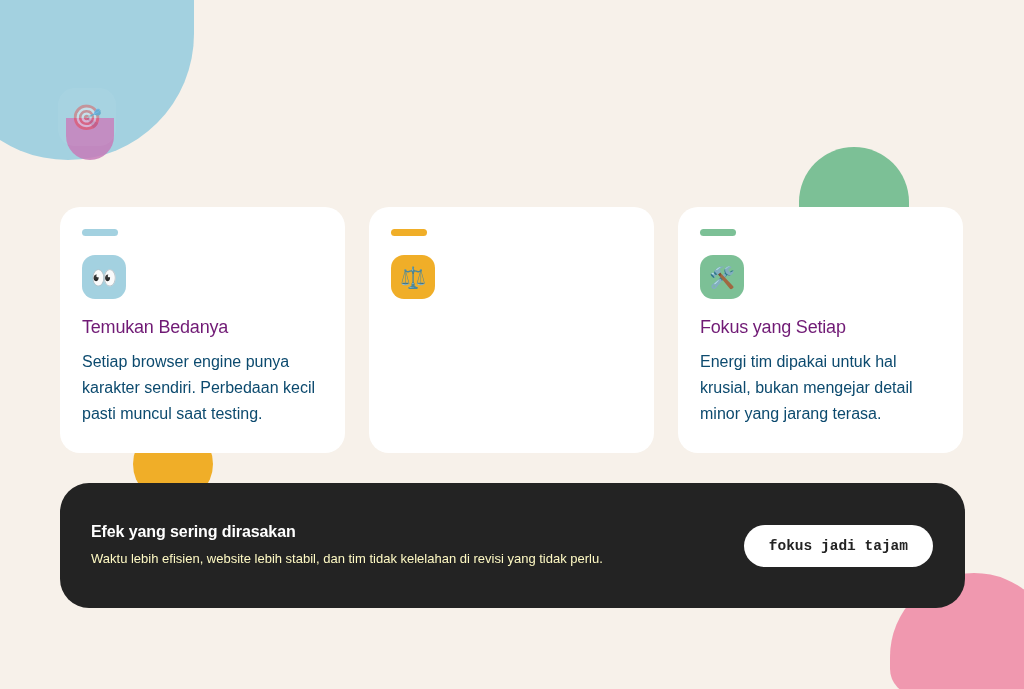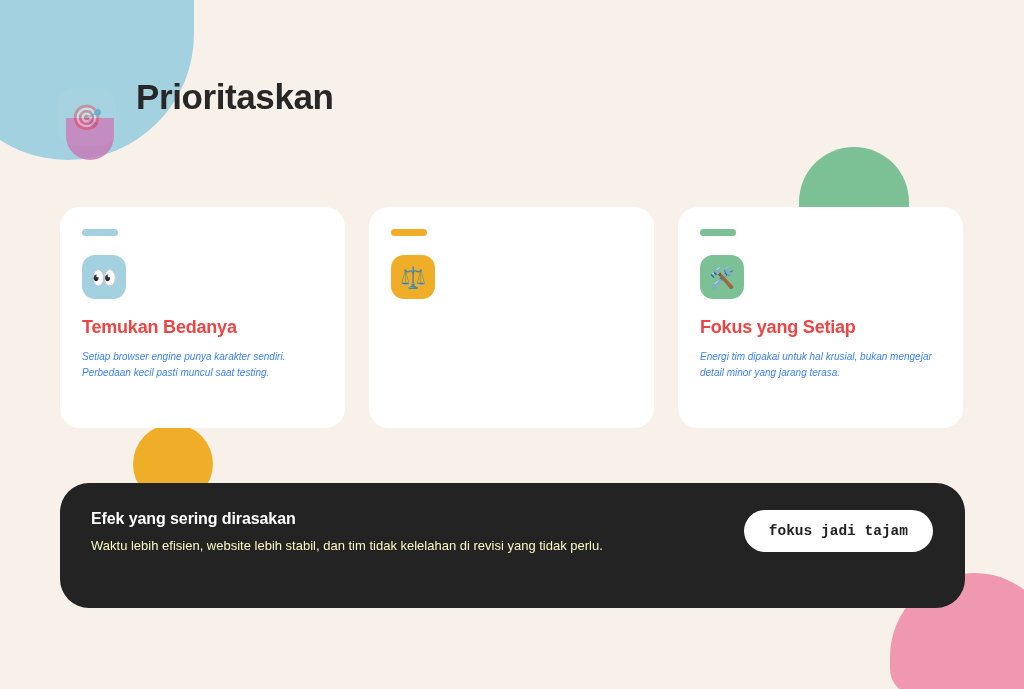--- a/index.html
+++ b/index.html
@@ -141,45 +141,44 @@
     display: flex;
     align-items: center;
     justify-content: center;
     font-size: 21px;
     line-height: 1;
     margin-bottom: 18px;
   }
 
   .card-title {
     font-size: 18px;
-    font-weight: bold;
-    color: #ef4444;
+    font-weight: normal;
+    color: #701a75;
     letter-spacing: -0.2px;
     margin-bottom: 11px;
   }
 
   .card-body {
-    font-size: 10px;
+    font-size: 16px;
     line-height: 1.62;
-    color: #3b82f6;
-    font-style: italic;
+    color: #0c4a6e;
   }
 
   
   .banner {
     position: absolute;
     left: 60px;
     top: 483px;
     width: 905px;
     height: 125px;
     background: #232323;
     border-radius: 29px;
     padding: 27px 32px 27px 31px;
     display: flex;
-    align-items: flex-start;
+    align-items: center;
     justify-content: space-between;
     gap: 24px;
     z-index: 6;
   }
 
   .banner-text { max-width: 560px; }
 
   .banner-title {
     font-size: 16px;
     font-weight: bold;
@@ -213,21 +212,20 @@
 <div class="stage">
 
   <div class="deco blob-blue"></div>
   <div class="deco blob-pink-small"></div>
   <div class="deco blob-blue-stamp">🎯</div>
   <div class="deco blob-green"></div>
   <div class="deco blob-orange"></div>
   <div class="deco blob-pink"></div>
 
   <h1 class="headline">
-    <span class="headline-line">Prioritaskan</span>
   </h1>
 
   <div class="cards">
 
     <div class="card">
       <div class="accent-bar" style="background:#A3D1E0"></div>
       <div class="icon-tile" style="background:#A3D1E0">👀</div>
       <div class="card-title">Temukan Bedanya</div>
       <div class="card-body">Setiap browser engine punya karakter sendiri. Perbedaan kecil pasti muncul saat testing.</div>
     </div>

